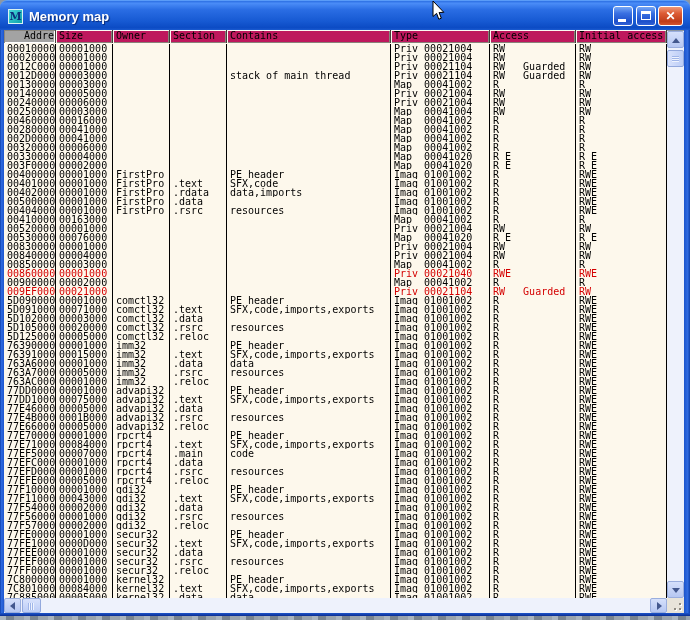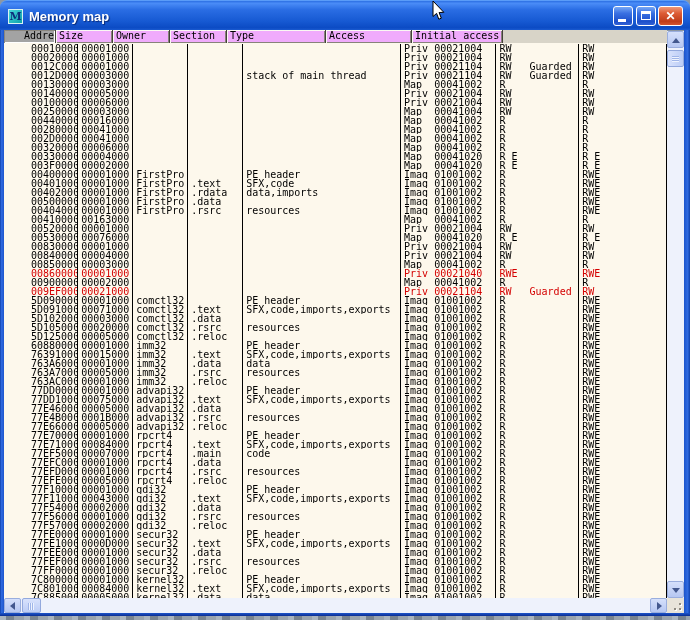--- a/index.html
+++ b/index.html
@@ -23,24 +23,24 @@
   .minbar{position:absolute;left:4px;bottom:3px;width:8px;height:3px;background:#fff;}
   .maxbox{position:absolute;left:4px;top:4px;width:10px;height:9px;border:1px solid #fff;border-top-width:3px;box-sizing:border-box;}
   .borderL{position:absolute;left:0;top:30px;width:4px;height:584px;background:linear-gradient(to right,#0f41ab,#2f6ae0 40%,#1c55cc);}
   .borderR{position:absolute;left:684px;top:30px;width:6px;height:584px;background:linear-gradient(to left,#0f41ab,#2f6ae0 40%,#1c55cc);}
   .borderB{position:absolute;left:0;top:613px;width:690px;height:3px;background:linear-gradient(to bottom,#1c55cc,#0b2d91);}
   .backdrop{position:absolute;left:0;top:616px;width:690px;height:4px;
     background:repeating-linear-gradient(90deg,#aab4be 0 6px,#78838f 6px 14px,#99a3ad 14px 24px);}
   
   .thead{position:absolute;left:4px;top:30px;width:663px;height:13px;display:flex;background:#d8d4c8;}
   .hcell{height:13px;box-sizing:border-box;border-right:1px solid #44403a;
-    background:#f0abfc;box-shadow:inset 1px 1px 0 #faf8f2,inset -1px -1px 0 #87837a;
+    background:#be185d;box-shadow:inset 1px 1px 0 #faf8f2,inset -1px -1px 0 #87837a;
     font:10px/12px "DejaVu Sans Mono",monospace;color:#000;padding-left:3px;white-space:pre;overflow:hidden;}
   .hcell.pressed{background:#a3a3a3;box-shadow:inset 1px 1px 0 #8a867e,inset -1px -1px 0 #fff;padding-left:20px;}
-  .tbody{position:absolute;left:4px;top:43px;width:663px;height:555px;background:#fdf8ec;overflow:hidden;padding-top:1px;box-sizing:border-box;padding-left:24px;}
+  .tbody{position:absolute;left:4px;top:43px;width:663px;height:555px;background:#fdf8ec;overflow:hidden;padding-top:1px;box-sizing:border-box;}
   .trow{display:flex;height:9px;}
   .trow.red .cell{color:#d40000;}
   .cell{height:9px;box-sizing:border-box;border-right:1px solid #000;
     font:10px/9px "DejaVu Sans Mono",monospace;color:#000;padding-left:3px;white-space:pre;overflow:hidden;}
   .c0{width:52px;}.c1{width:57px;}.c2{width:57px;}.c3{width:57px;}
   .c4{width:164px;}.c5{width:99px;}.c6{width:86px;}.c7{width:91px;}
   
   .vscroll{position:absolute;left:667px;top:31px;width:17px;height:567px;background:#eef2fc;}
   .sbtn{position:absolute;box-sizing:border-box;border:1px solid #9aaede;border-radius:2px;
     background:linear-gradient(to bottom,#d5e0fb,#b6c7f2);}
@@ -89,20 +89,21 @@
   </div>
 
   <div class="borderL"></div>
   <div class="borderR"></div>
 
   <div class="thead">
       <div class="hcell c0 pressed">Address</div>
       <div class="hcell c1">Size</div>
       <div class="hcell c2">Owner</div>
       <div class="hcell c3">Section</div>
+      <div class="hcell c4">Contains</div>
       <div class="hcell c5">Type</div>
       <div class="hcell c6">Access</div>
       <div class="hcell c7">Initial access</div>
     </div>
   <div class="tbody">
       <div class="trow">
         <div class="cell c0">00010000</div>
         <div class="cell c1">00001000</div>
         <div class="cell c2"></div>
         <div class="cell c3"></div>
@@ -155,41 +156,41 @@
         <div class="cell c0">00140000</div>
         <div class="cell c1">00005000</div>
         <div class="cell c2"></div>
         <div class="cell c3"></div>
         <div class="cell c4"></div>
         <div class="cell c5">Priv 00021004</div>
         <div class="cell c6">RW</div>
         <div class="cell c7">RW</div>
       </div>
       <div class="trow">
-        <div class="cell c0">00100000</div>
+        <div class="cell c0">00240000</div>
         <div class="cell c1">00006000</div>
         <div class="cell c2"></div>
         <div class="cell c3"></div>
         <div class="cell c4"></div>
         <div class="cell c5">Priv 00021004</div>
         <div class="cell c6">RW</div>
         <div class="cell c7">RW</div>
       </div>
       <div class="trow">
         <div class="cell c0">00250000</div>
         <div class="cell c1">00003000</div>
         <div class="cell c2"></div>
         <div class="cell c3"></div>
         <div class="cell c4"></div>
         <div class="cell c5">Map  00041004</div>
         <div class="cell c6">RW</div>
         <div class="cell c7">RW</div>
       </div>
       <div class="trow">
-        <div class="cell c0">00440000</div>
+        <div class="cell c0">00460000</div>
         <div class="cell c1">00016000</div>
         <div class="cell c2"></div>
         <div class="cell c3"></div>
         <div class="cell c4"></div>
         <div class="cell c5">Map  00041002</div>
         <div class="cell c6">R</div>
         <div class="cell c7">R</div>
       </div>
       <div class="trow">
         <div class="cell c0">00280000</div>
@@ -425,21 +426,21 @@
         <div class="cell c0">5D125000</div>
         <div class="cell c1">00005000</div>
         <div class="cell c2">comctl32</div>
         <div class="cell c3">.reloc</div>
         <div class="cell c4"></div>
         <div class="cell c5">Imag 01001002</div>
         <div class="cell c6">R</div>
         <div class="cell c7">RWE</div>
       </div>
       <div class="trow">
-        <div class="cell c0">60880000</div>
+        <div class="cell c0">76390000</div>
         <div class="cell c1">00001000</div>
         <div class="cell c2">imm32</div>
         <div class="cell c3"></div>
         <div class="cell c4">PE header</div>
         <div class="cell c5">Imag 01001002</div>
         <div class="cell c6">R</div>
         <div class="cell c7">RWE</div>
       </div>
       <div class="trow">
         <div class="cell c0">76391000</div>

